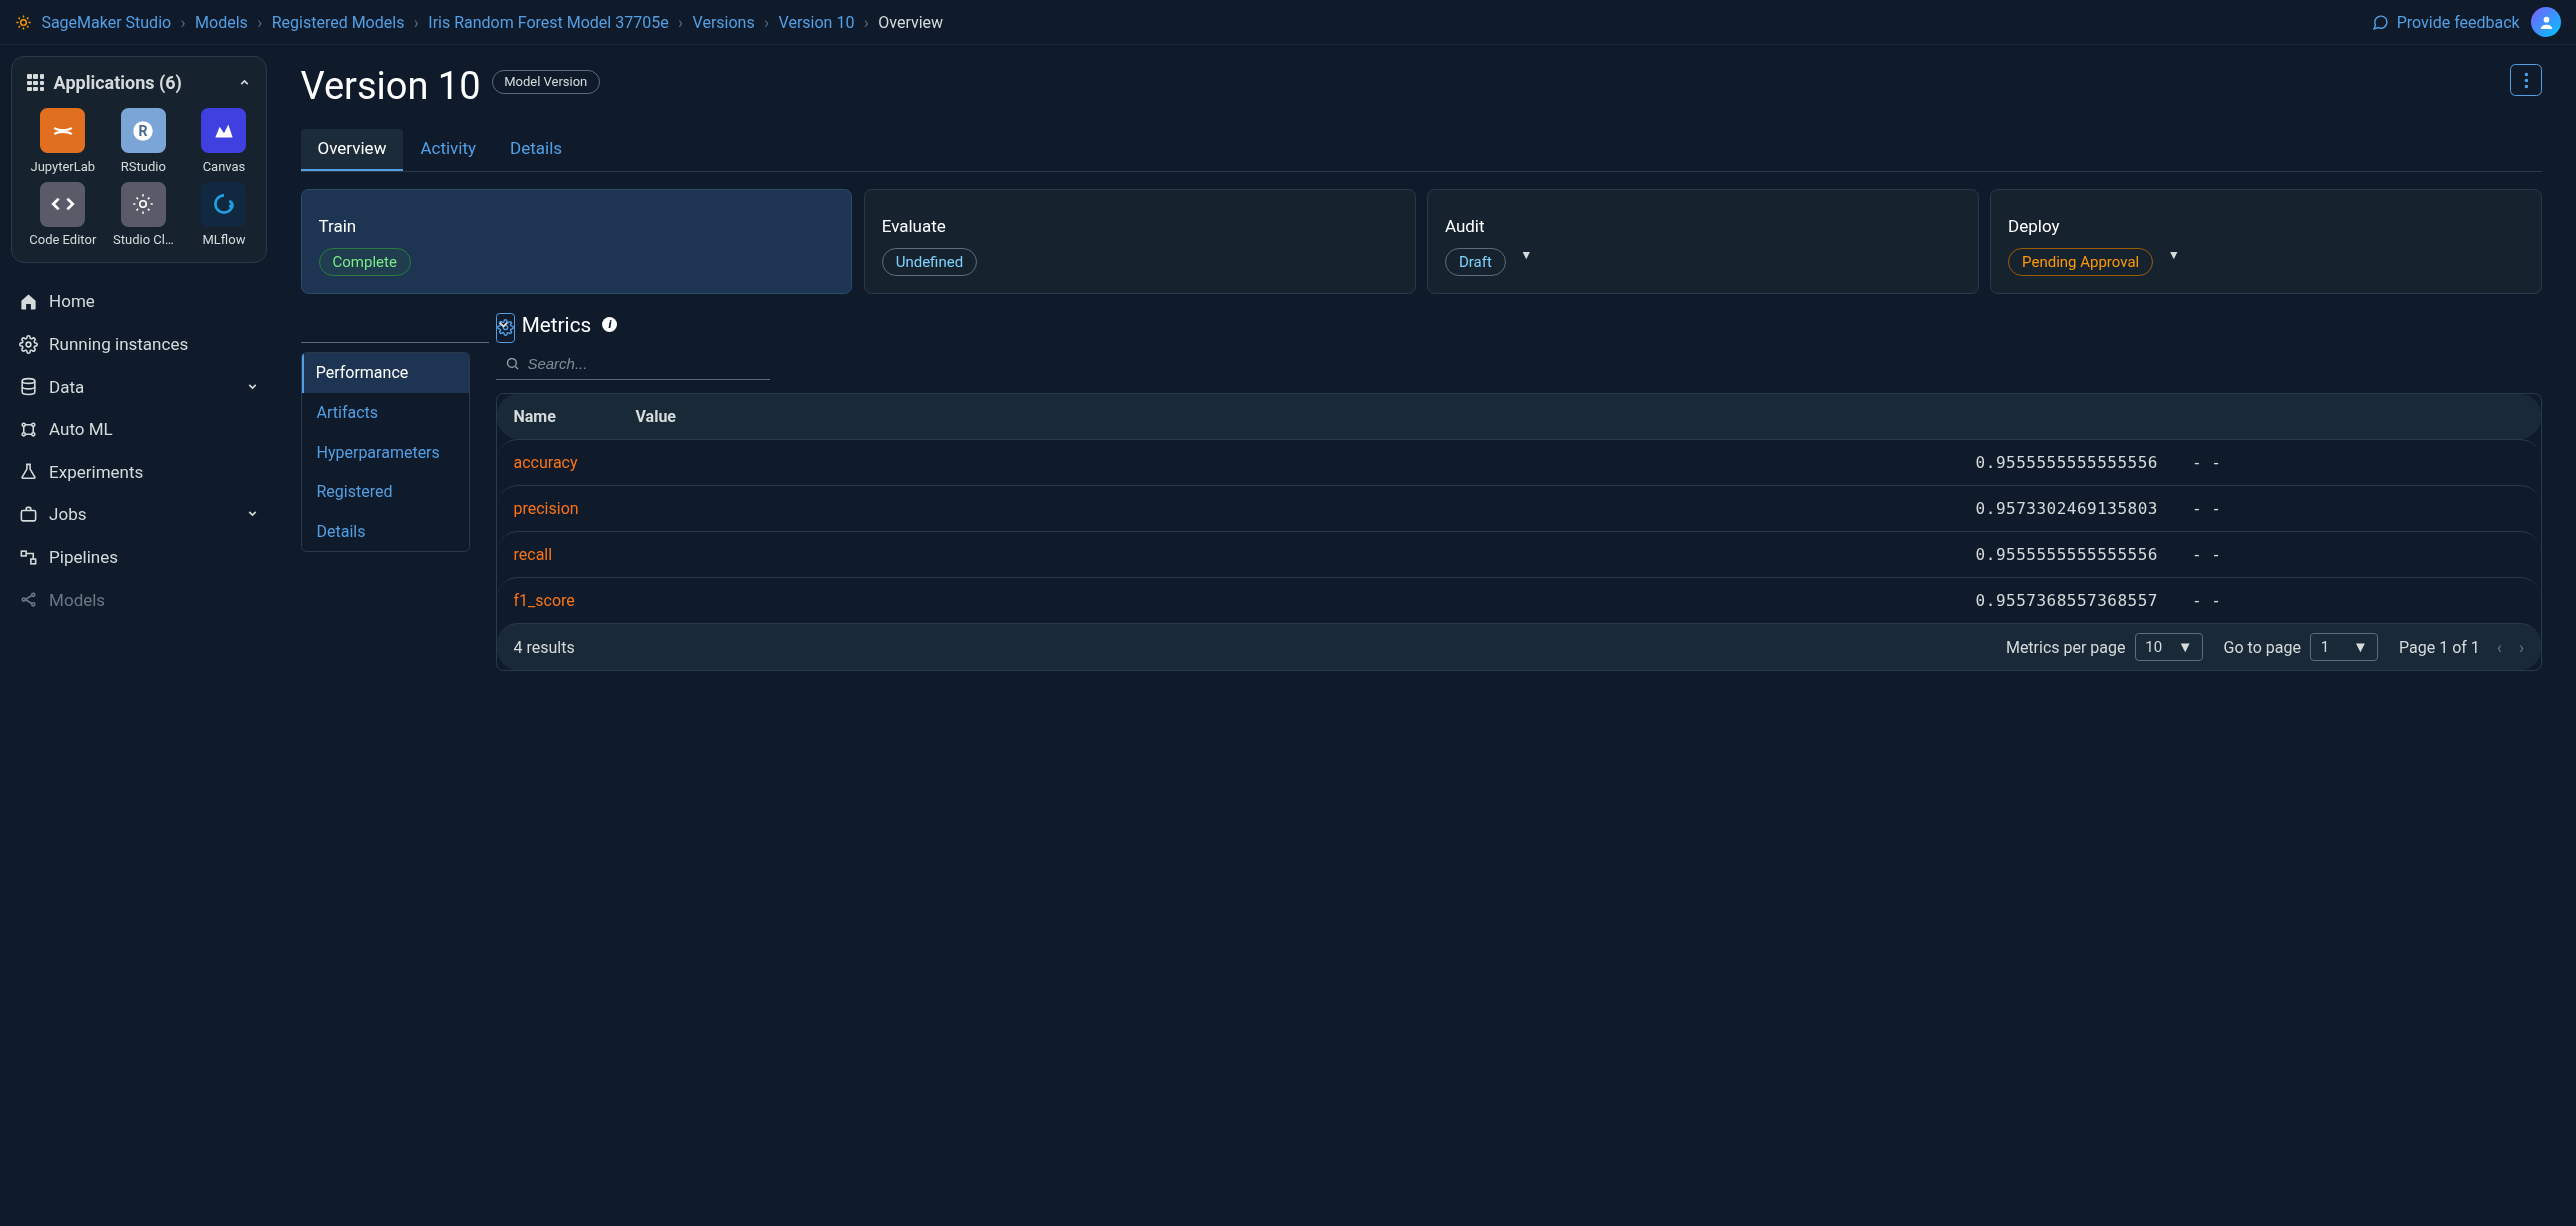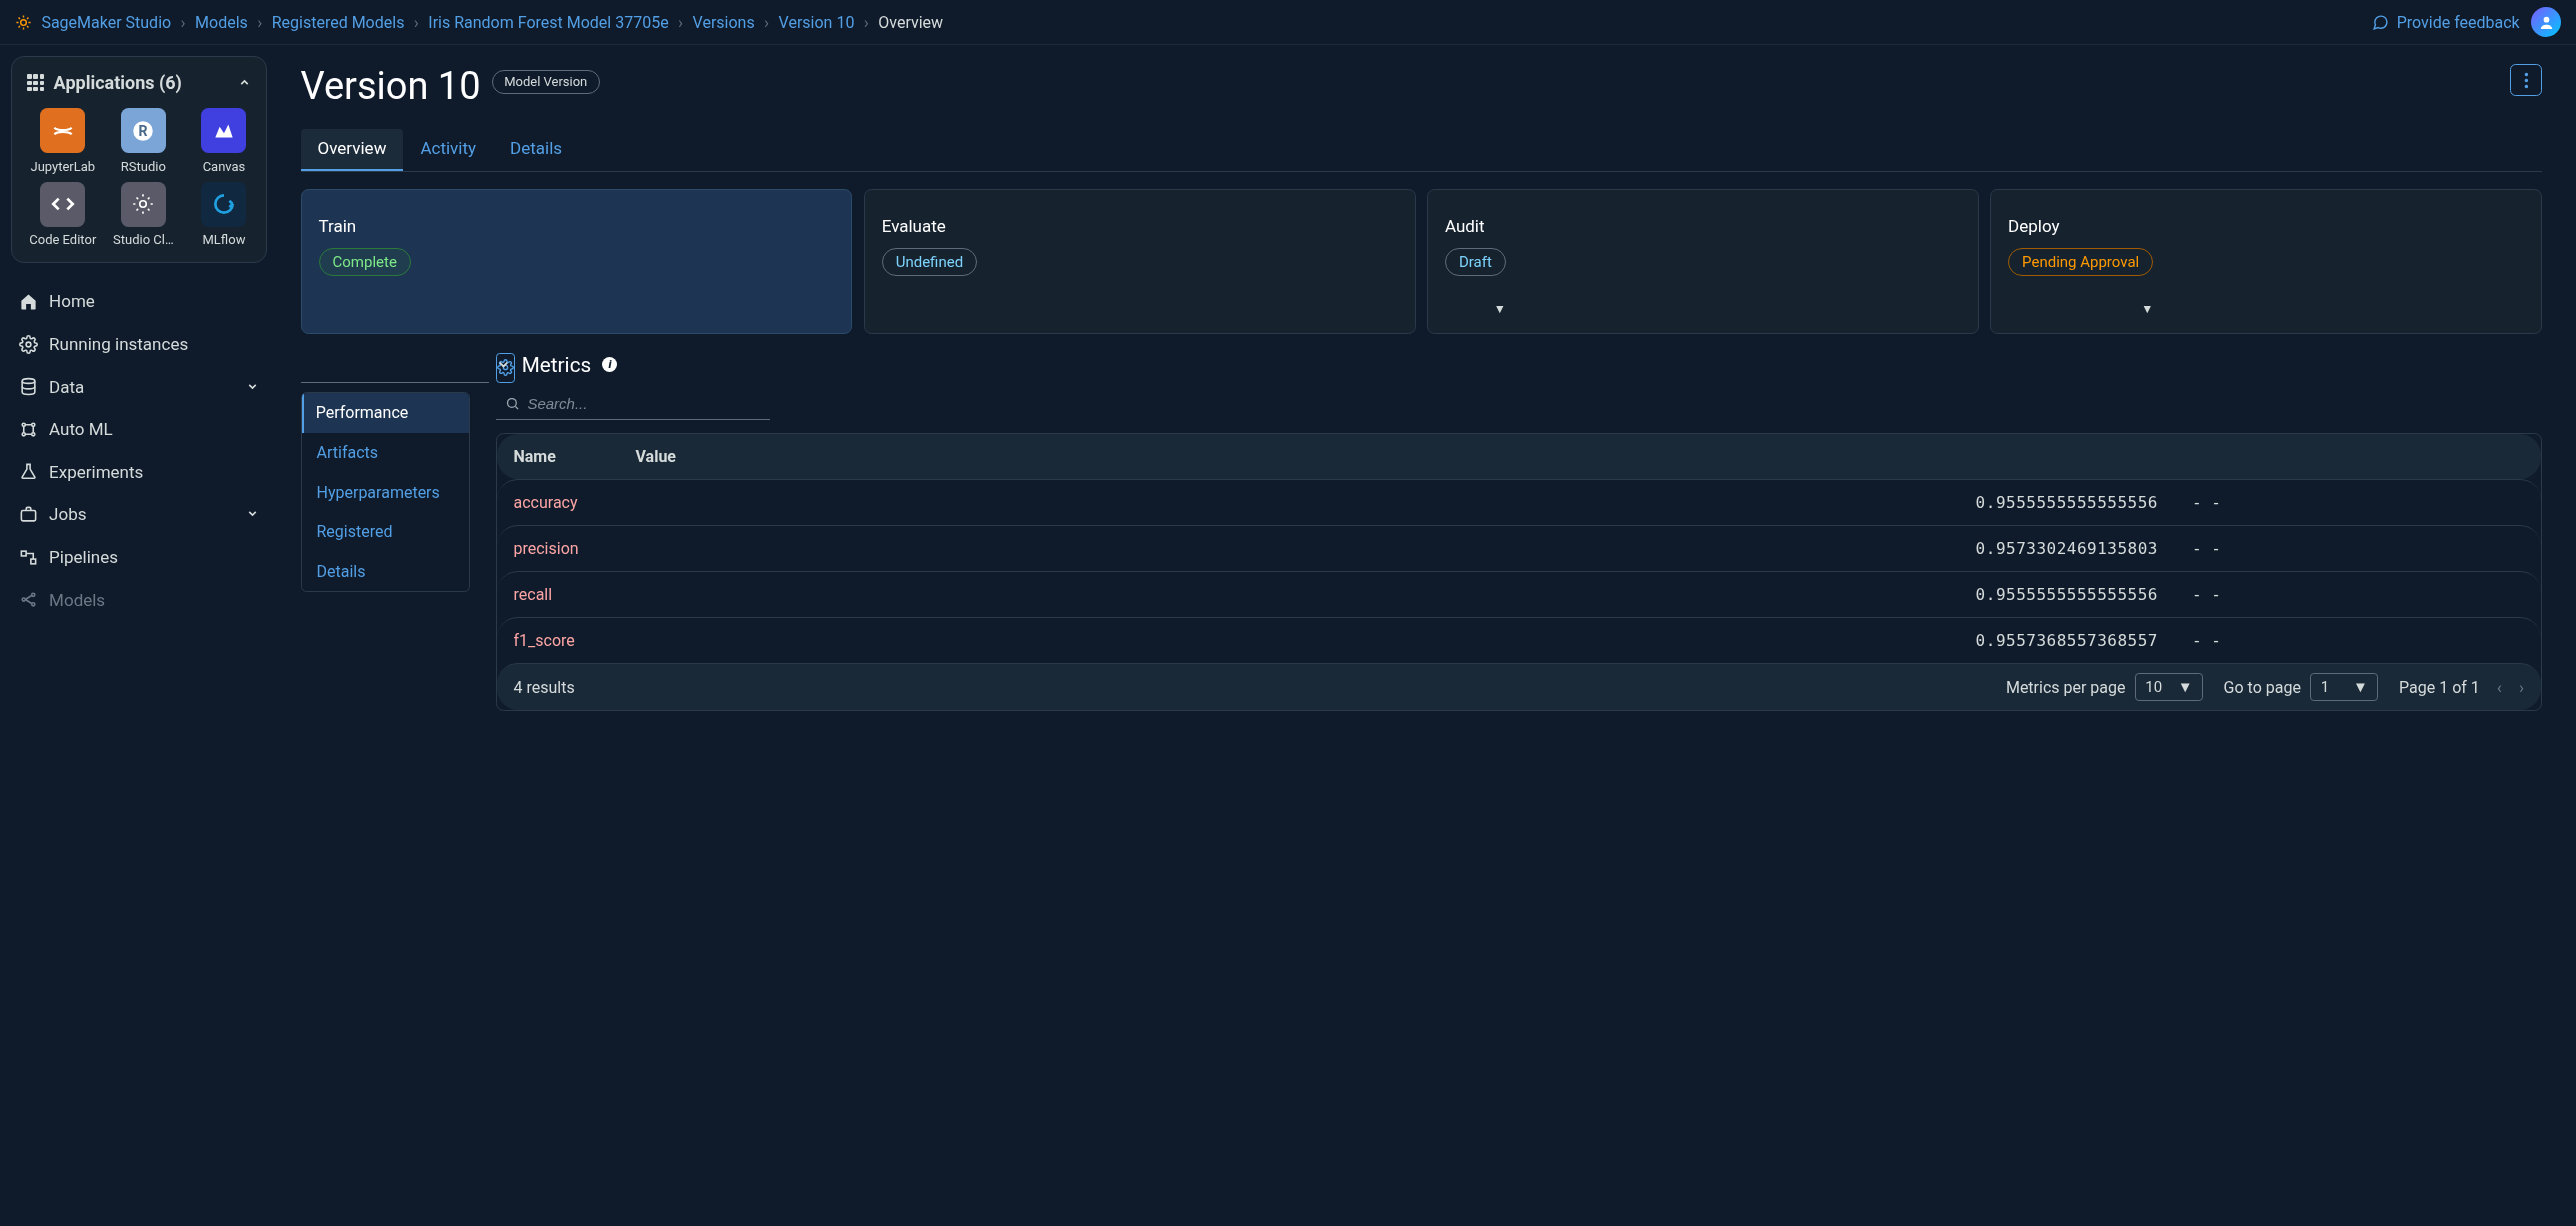--- a/index.html
+++ b/index.html
@@ -53,21 +53,21 @@
   .tab.active { color: #fff; background: #1c2b3a; border-top-left-radius: 3.8px; border-top-right-radius: 3.8px; border-bottom: 2.8px solid #539fe5; }
 
   .stage-row { display: grid; grid-template-columns: repeat(4, 1fr); gap: 11.3px; margin-top: 17px; }
   .stage { background: #16232f; border: 0.9px solid #2a3a4a; border-radius: 7.5px; padding: 26px 17px 17px; }
   .stage.active { background: #1d3553; border-color: #2b4b6b; }
   .stage .name { font-size: 17px; margin-bottom: 11.3px; color: #fff; }
   .status { display: inline-flex; align-items: center; gap: 5.6px; height: 28px; padding: 0 13px; border-radius: 15px; font-size: 15px; border: 0.9px solid; }
   .status.green { color: #7ee787; border-color: #2b7a3b; background: rgba(50,120,60,0.12); }
   .status.gray { color: #7dd3fc; border-color: #5f6b7a; }
   .status.orange { color: #ff9900; border-color: #a05a00; }
-  .dropdown { display: inline-flex; align-items: flex-end; gap: 26px; flex-direction: column; }
+  .dropdown { display: inline-flex; align-items: flex-start; gap: 7px; }
   .dropdown .caret-out { color: #d5dbdb; font-size: 12.2px; margin-left: 7.5px;}
 
   .content-row { display: flex; gap: 26px; margin-top: 19px; align-items: flex-start; }
   .side-col { width: 169px; }
   .cfg-row { display: flex; gap: 7.5px; margin-bottom: 9.4px; }
   .cfg-input { flex: 1; height: 30px; background: #0f1b2a; border: none; border-bottom: 0.9px solid #5f6b7a; color: #d5dbdb; padding: 0 5.6px; }
   .cfg-btn { width: 32px; height: 30px; border: 1.9px solid #539fe5; border-radius: 3.8px; background: transparent; display: flex; align-items: center; justify-content: center; cursor: pointer; }
   .cfg-btn svg { width: 17px; height: 17px; }
 
   .subnav { display: flex; flex-direction: column; border: 0.9px solid #2a3a4a; border-radius: 5.6px; overflow: hidden; }
@@ -82,21 +82,21 @@
   .search input { flex: 1; background: transparent; border: none; outline: none; color: #d5dbdb; font-size: 15px; font-style: italic; }
   .search input::placeholder { color: #808b98; font-style: italic; }
 
   .table { width: 100%; border: 0.9px solid #2a3a4a; border-radius: 7.5px; overflow: hidden; }
   .thead, .trow, .tfoot { display: grid; grid-template-columns: 122px 1fr 366px; border-radius: 21px; }
   .thead { background: #1a2938; }
   .th { padding: 13px 17px; font-weight: 700; font-size: 16px; }
   .th.value { text-align: left; }
   .trow { border-top: 0.9px solid #2a3a4a; }
   .td { padding: 13px 17px; font-size: 16px; }
-  .td.name { color: #fca5a5; }
+  .td.name { color: #f97316; }
   .td.value { text-align: right; font-family: ui-monospace, "SF Mono", Menlo, monospace; color: #d5dbdb; letter-spacing: 0.5px; }
   .td.notes { color: #d5dbdb; font-family: ui-monospace, monospace; }
   .tfoot { grid-template-columns: 1fr auto auto auto; align-items: center; gap: 20.7px; background: #1a2938; padding: 9.4px 17px; border-top: 0.9px solid #2a3a4a; }
   .tfoot .results { font-size: 16px; }
   .tfoot .pager { display: flex; align-items: center; gap: 9.4px; font-size: 16px; }
   .sel { display: inline-flex; align-items: center; gap: 13px; border: 0.9px solid #5f6b7a; border-radius: 3.8px; padding: 3.8px 9.4px; cursor: pointer; min-width: 68px; justify-content: space-between; font-size: 15px;}
   .pagenav { display: flex; align-items: center; gap: 17px; font-size: 16px;}
   .pagenav .arrow { color: #6b7785; cursor: pointer; font-size: 17px;}
 
   .chev svg, .caret svg { width: 13px; height: 13px; }

